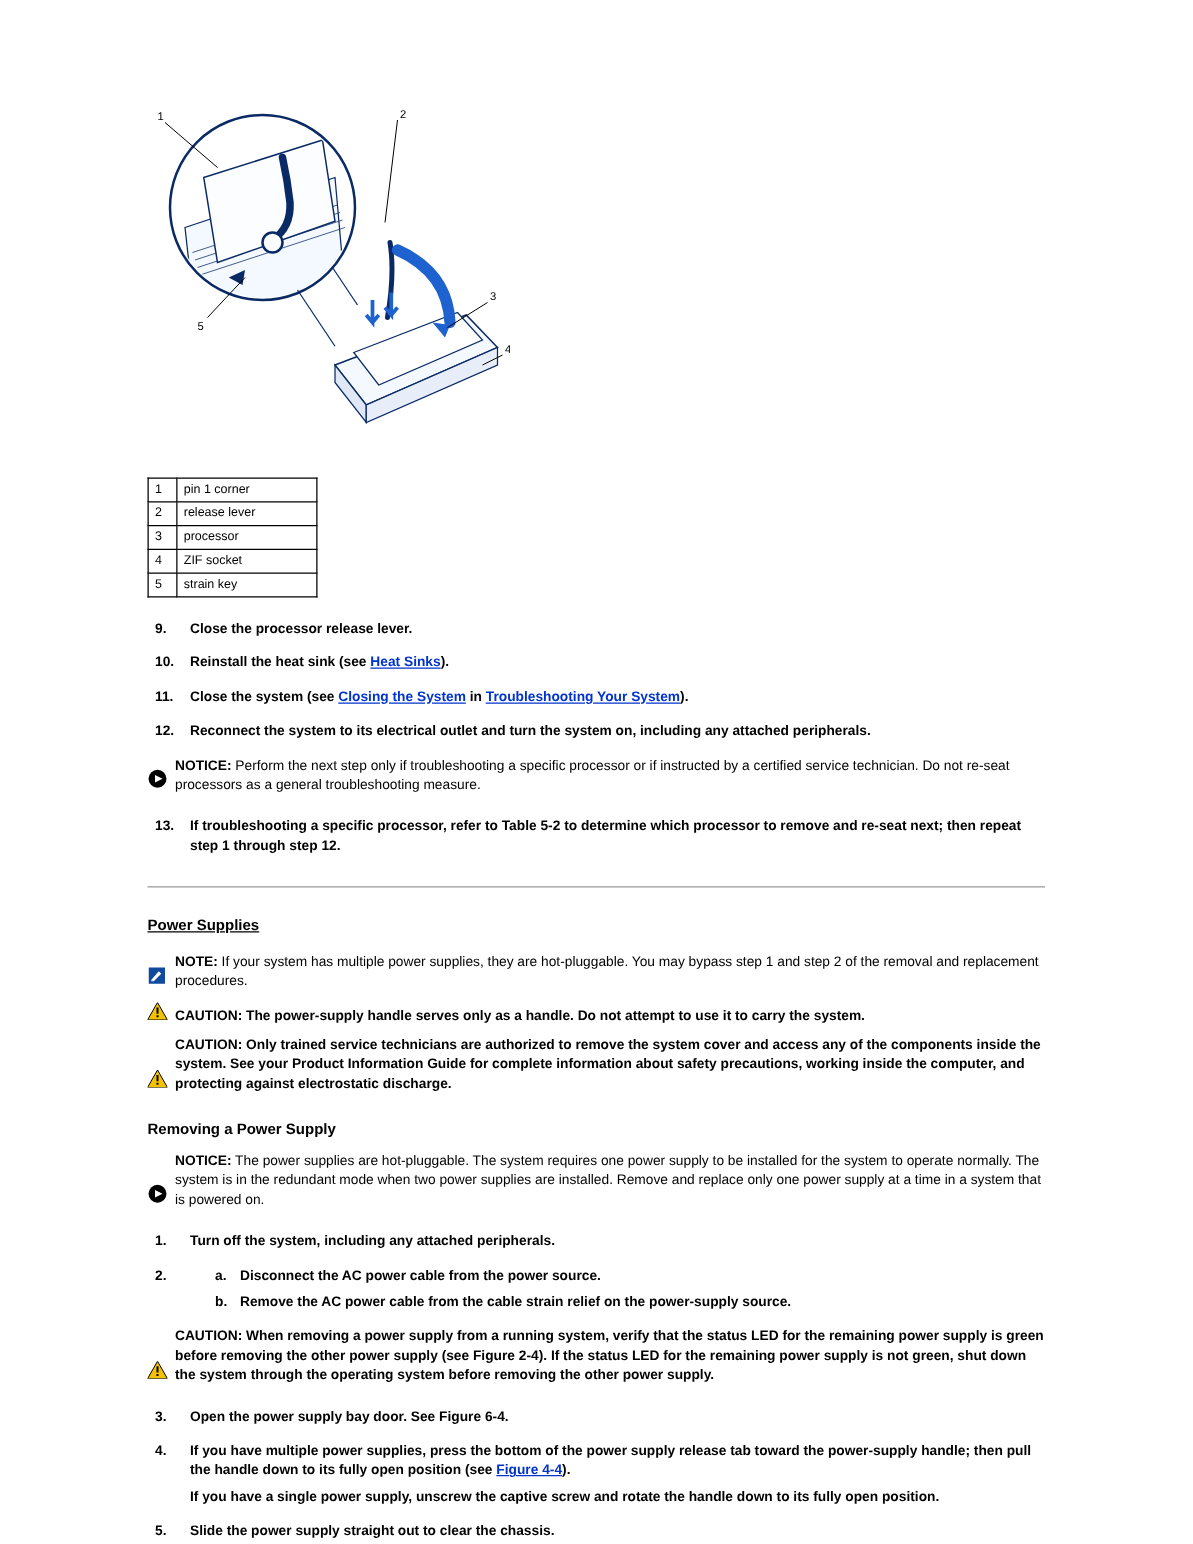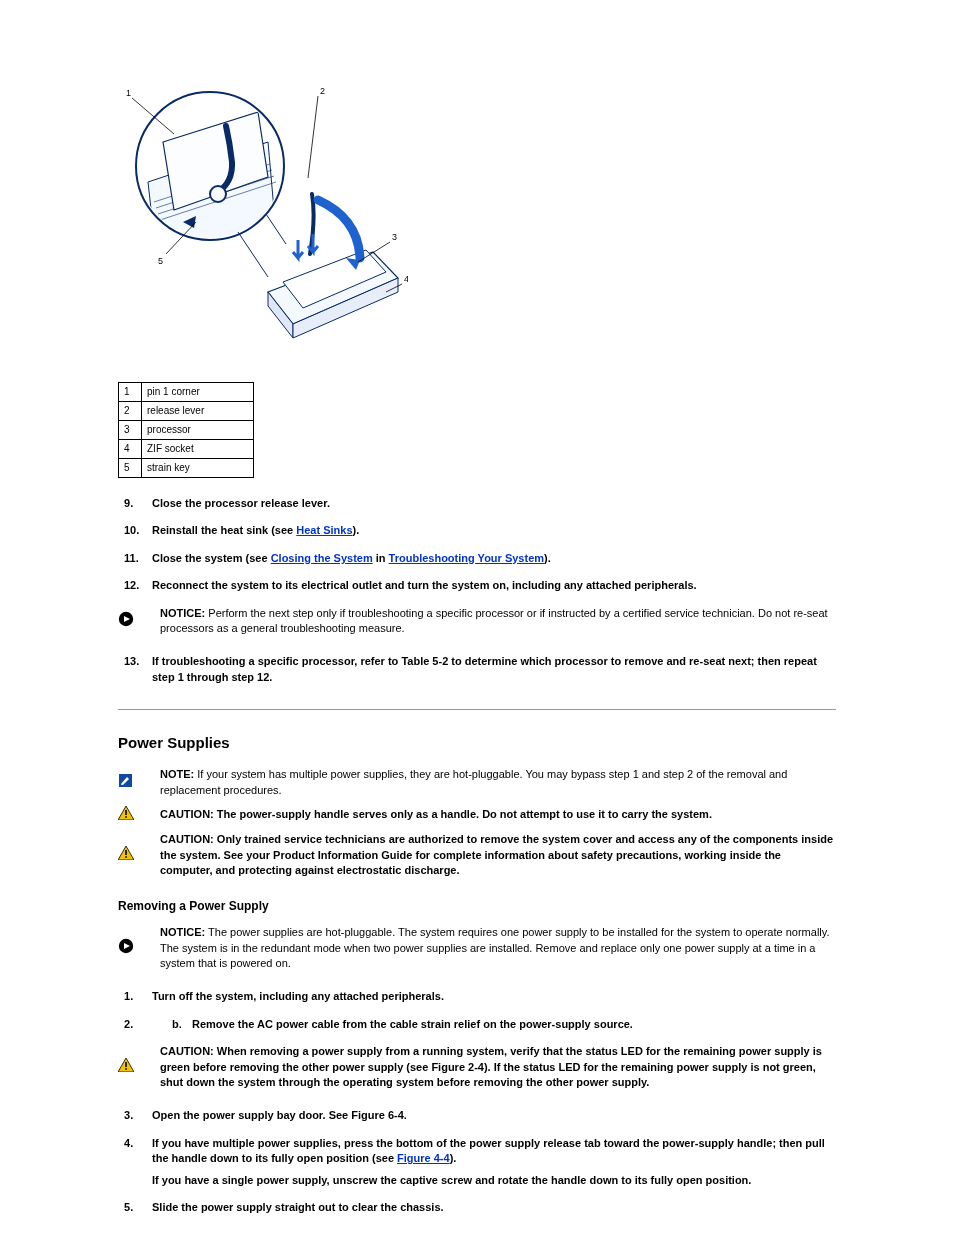--- a/index.html
+++ b/index.html
@@ -68,34 +68,34 @@
   }
   .notice-label, .note-label, .caution-label {
     font-weight: bold;
   }
   .hr {
     border: none;
     border-top: 1px solid #999;
     margin: 24px 0 22px 0;
   }
   h2.section-head {
-    font-size: 15px;
+    font-size: 12px;
     font-weight: bold;
     margin: 8px 0 14px 0;
+    text-decoration: underline;
   }
   h3.subhead {
     font-size: 12px;
     font-weight: bold;
     margin: 20px 0 10px 0;
   }
   .icon-row {
     display: flex;
-    align-items: center;
+    align-items: flex-end;
     margin-bottom: 8px;
-    gap: 20px;
   }
   .icon-row .icon-slot {
     flex: 0 0 22px;
     padding-top: 0;
   }
   .icon-row .txt {
     flex: 1;
   }
   .sublist {
     margin: 6px 0 0 18px;
@@ -292,20 +292,21 @@
     </div>
     <div class="txt">
       <span class="notice-label">NOTICE:</span><span> The power supplies are hot-pluggable. The system requires one power supply to be installed for the system to operate normally. The system is in the redundant mode when two power supplies are installed. Remove and replace only one power supply at a time in a system that is powered on.</span>
     </div>
   </div>
 
   <ol class="numlist sec">
     <li><span>Turn off the system, including any attached peripherals.</span></li>
     <li>
       <ol class="sublist">
+        <li><span class="subletter">a.</span><span>Disconnect the AC power cable from the power source.</span></li>
         <li><span class="subletter">b.</span><span>Remove the AC power cable from the cable strain relief on the power-supply source.</span></li>
       </ol>
     </li>
   </ol>
 
   <div class="icon-row">
     <div class="icon-slot">
       <svg width="16" height="14" viewBox="0 0 16 14">
         <path d="M8 0 L16 14 L0 14 Z" fill="#f2c200" stroke="#000" stroke-width="0.8"></path>
         <rect x="7.2" y="4" width="1.6" height="5" fill="#000"></rect>

